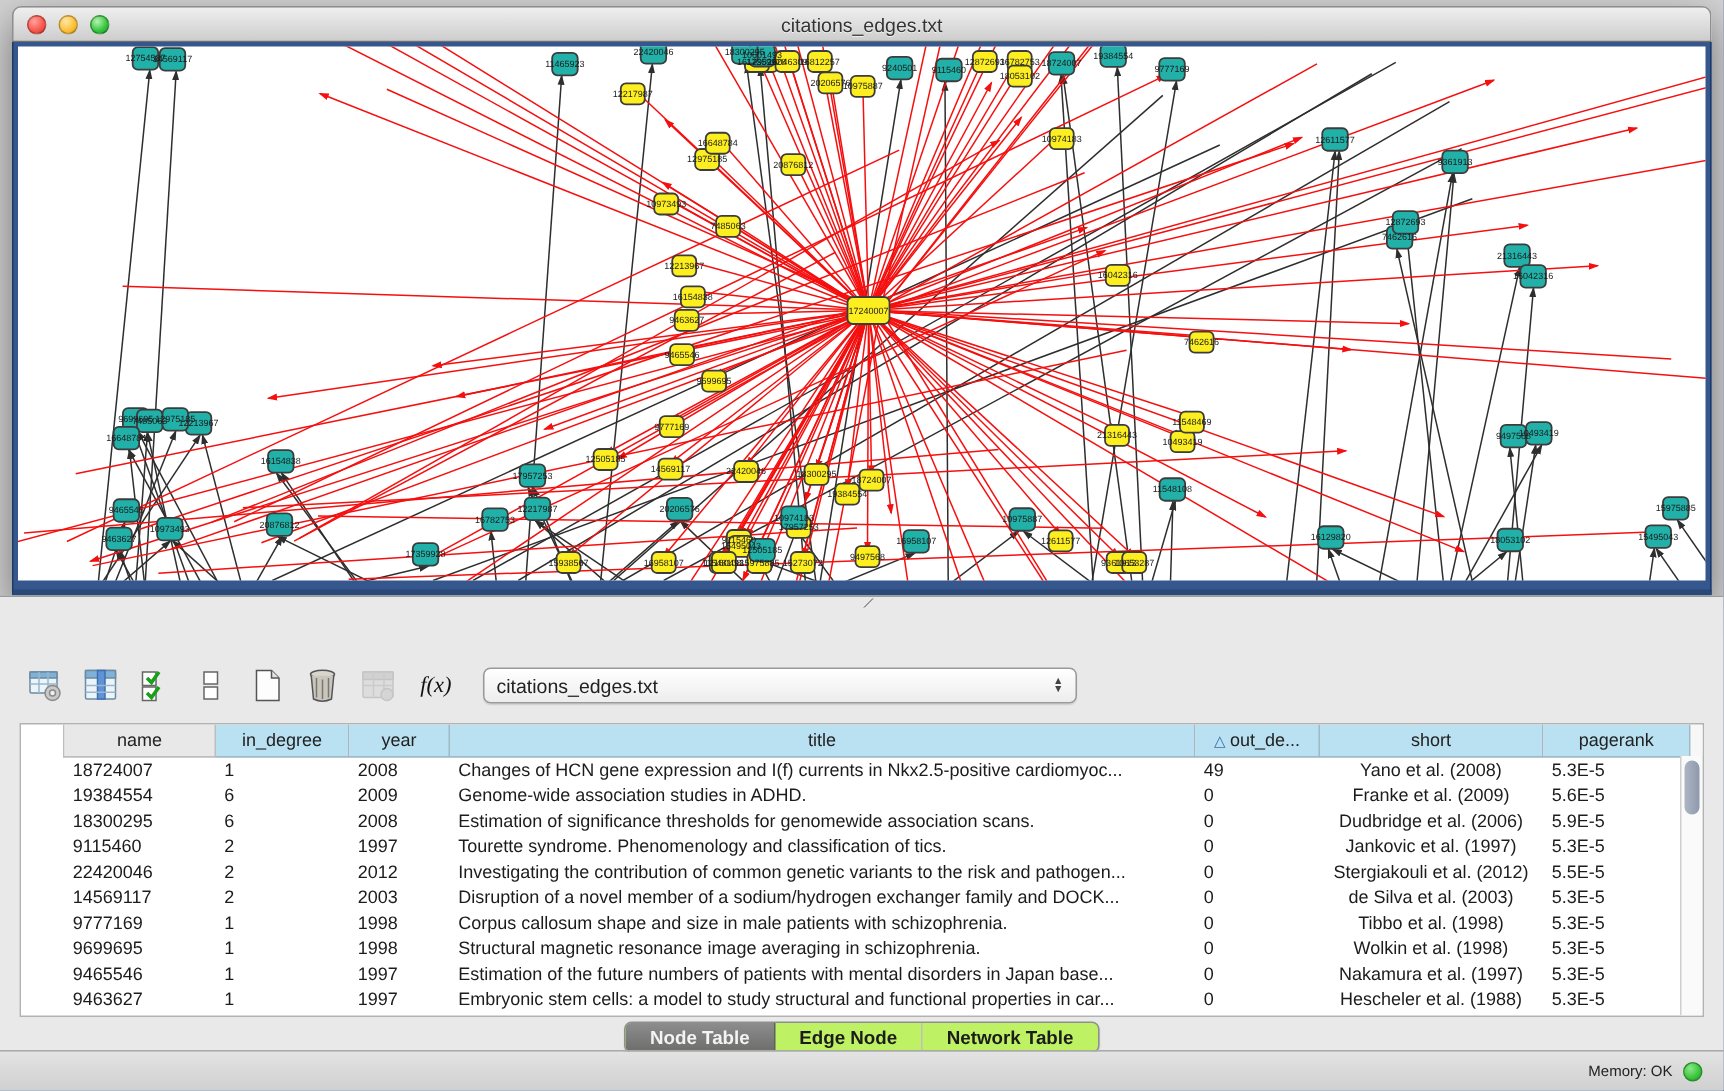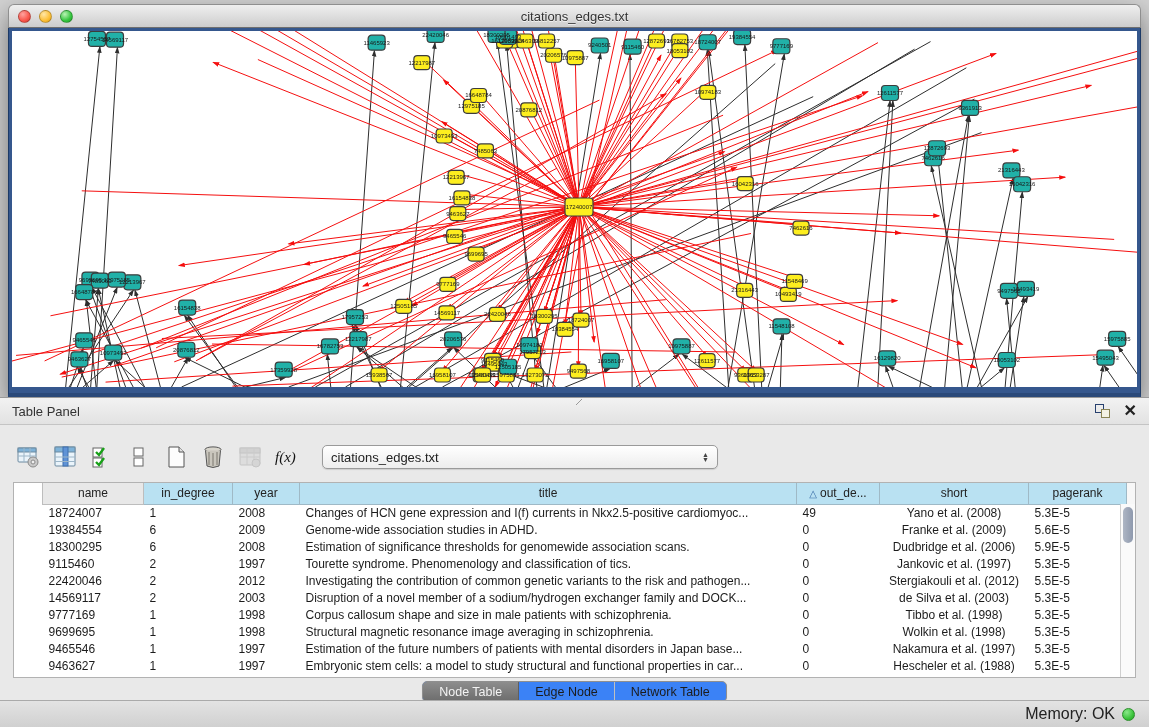--- a/index.html
+++ b/index.html
@@ -27,21 +27,21 @@
     background:linear-gradient(#f2f2f2,#e2e2e2); border-bottom:1px solid #c4c4c4; font-size:13px; color:#333; }
   .grip { position:absolute; left:50%; top:1px; width:8px; height:6px; opacity:.55;
     background:linear-gradient(135deg, transparent 45%, #555 45%, #555 55%, transparent 55%); }
   .panel-actions { display:flex; align-items:center; gap:14px; }
   .float-icon { position:relative; width:15px; height:14px; }
   .float-icon .sq1 { position:absolute; left:0; top:0; width:9px; height:9px; border:1.5px solid #27406e; background:transparent; }
   .float-icon .sq2 { position:absolute; right:0; bottom:0; width:9px; height:9px; border:1.5px solid #8a8455; background:#f4f2e4; }
   .close-x { font-size:16px; font-weight:bold; color:#222; line-height:14px; cursor:default; }
 
   .toolbar { position:absolute; left:16px; top:42px; right:16px; height:34px; display:flex; align-items:center; gap:11px; }
-  .tb-icon { width:26px; height:26px; display:flex; align-items:center; justify-content:flex-start; }
+  .tb-icon { width:26px; height:26px; display:flex; align-items:center; justify-content:flex-end; }
   .fx { font-size:15px; color:#111; font-family:"Liberation Serif",serif; font-style:italic; }
   .net-select { margin-left:10px; width:396px; height:24px; border:1px solid #9a9a9a; border-radius:5px;
     background:linear-gradient(#ffffff,#ededed); display:flex; align-items:center; padding:0 8px; font-size:13px; color:#222;
     box-shadow:0 1px 1px rgba(0,0,0,.12); }
   .net-select .val { flex:1; }
   .spin { display:flex; flex-direction:column; line-height:5px; font-size:7px; color:#444; }
 
   .table-wrap { position:absolute; left:13px; right:13px; top:84px; height:196px; background:#fff; border:1px solid #b2b2b2; overflow:hidden;padding-left:28px; }
   table { border-collapse:collapse; table-layout:fixed; width:1106px; font-size:12px; }
   col.c0{width:101px} col.c1{width:89px} col.c2{width:67px} col.c3{width:497px}
@@ -52,28 +52,28 @@
   th.c7 { background:#f7f7f7; border-color:#cfcfcf; }
   th .sort-tri { font-size:10px; color:#3a6ea8; margin-right:3px; }
   td { height:17px; padding:0 6px; white-space:nowrap; overflow:hidden; color:#1c1c1c; }
   td.c5 { text-align:center; }
   .vscroll { position:absolute; right:0; top:21px; bottom:0; width:15px; background:#fafafa; border-left:1px solid #cfcfcf; }
   .vthumb { position:absolute; left:2px; top:3px; width:10px; height:36px; border-radius:6px;
     background:linear-gradient(90deg,#aeb6c4,#8e99ad); }
 
   .tabbar { position:absolute; left:0; right:0; top:283px; height:26px; display:flex; justify-content:center; align-items:flex-start; }
   .seg-control { display:flex; height:21px; border:1px solid #8f8f8f; border-radius:5px; overflow:hidden;
-    background:#3b82f6; box-shadow:0 1px 1px rgba(0,0,0,.15); }
+    background:#bef264; box-shadow:0 1px 1px rgba(0,0,0,.15);font-weight:bold; }
   .seg { padding:0 16px; font-size:12.5px; display:flex; align-items:center; color:#1c1c1c; border-right:1px solid #c0c0c0; }
   .seg:last-child { border-right:none; }
   .seg.selected { background:linear-gradient(#8d8d8d,#6d6d6d); color:#f3f3f3; border-right:1px solid #5f5f5f; }
 
   .statusbar { position:absolute; left:0; bottom:0; width:1149px; height:27px; background:linear-gradient(#e3e3e3,#d0d0d0);
     border-top:1px solid #aaa; display:flex; align-items:center; justify-content:flex-end; padding-right:14px; gap:7px; }
-  .statusbar .mem { font-size:16px; color:#222;text-align:right; }
+  .statusbar .mem { font-size:10px; color:#222;text-align:right; }
   .mem-dot { width:13px; height:13px; border-radius:50%; border:1px solid #2a8f2a;
     background:radial-gradient(circle at 35% 30%, #8ae88a, #3cc43c 60%, #239a23); }
 </style>
 </head>
 <body>
 
 <div class="desktop">
 
   <div class="net-window">
     <div class="titlebar">
@@ -480,30 +480,20 @@
             <text x="925.0096210641786" y="119.22950973897241" text-anchor="middle" font-size="6" fill="#1a1a1a">12872693</text>
             <text x="878" y="64" text-anchor="middle" font-size="6" fill="#1a1a1a">12611577</text>
             <text x="567" y="178" text-anchor="middle" font-size="6" fill="#1a1a1a">17240007</text>
           </g>
       </svg>
     </div>
   </div>
 
   <div class="table-panel">
     <span class="grip"></span>
-    <div class="panel-titlebar">
-      <span>Table Panel</span>
-      <span class="panel-actions">
-        <span class="float-icon">
-            <span class="sq1"></span>
-            <span class="sq2"></span>
-          </span>
-        <span class="close-x">✕</span>
-      </span>
-    </div>
 
     <div class="toolbar">
       <span class="tb-icon">
         <svg width="24" height="24" viewBox="0 0 24 24">
             <rect x="2" y="3" width="18" height="14" rx="1" fill="#eaf4fb" stroke="#6d8aa0"></rect>
             <rect x="2" y="3" width="18" height="4" fill="#7eb2d8" stroke="#6d8aa0"></rect>
             <path d="M2 11h18M8 3v14M14 3v14" stroke="#9db6c8" stroke-width="1"></path>
             <circle cx="17" cy="17" r="5" fill="#c9c9c9" stroke="#8a8a8a"></circle>
             <circle cx="17" cy="17" r="2" fill="#efefef" stroke="#8a8a8a"></circle>
           </svg>

